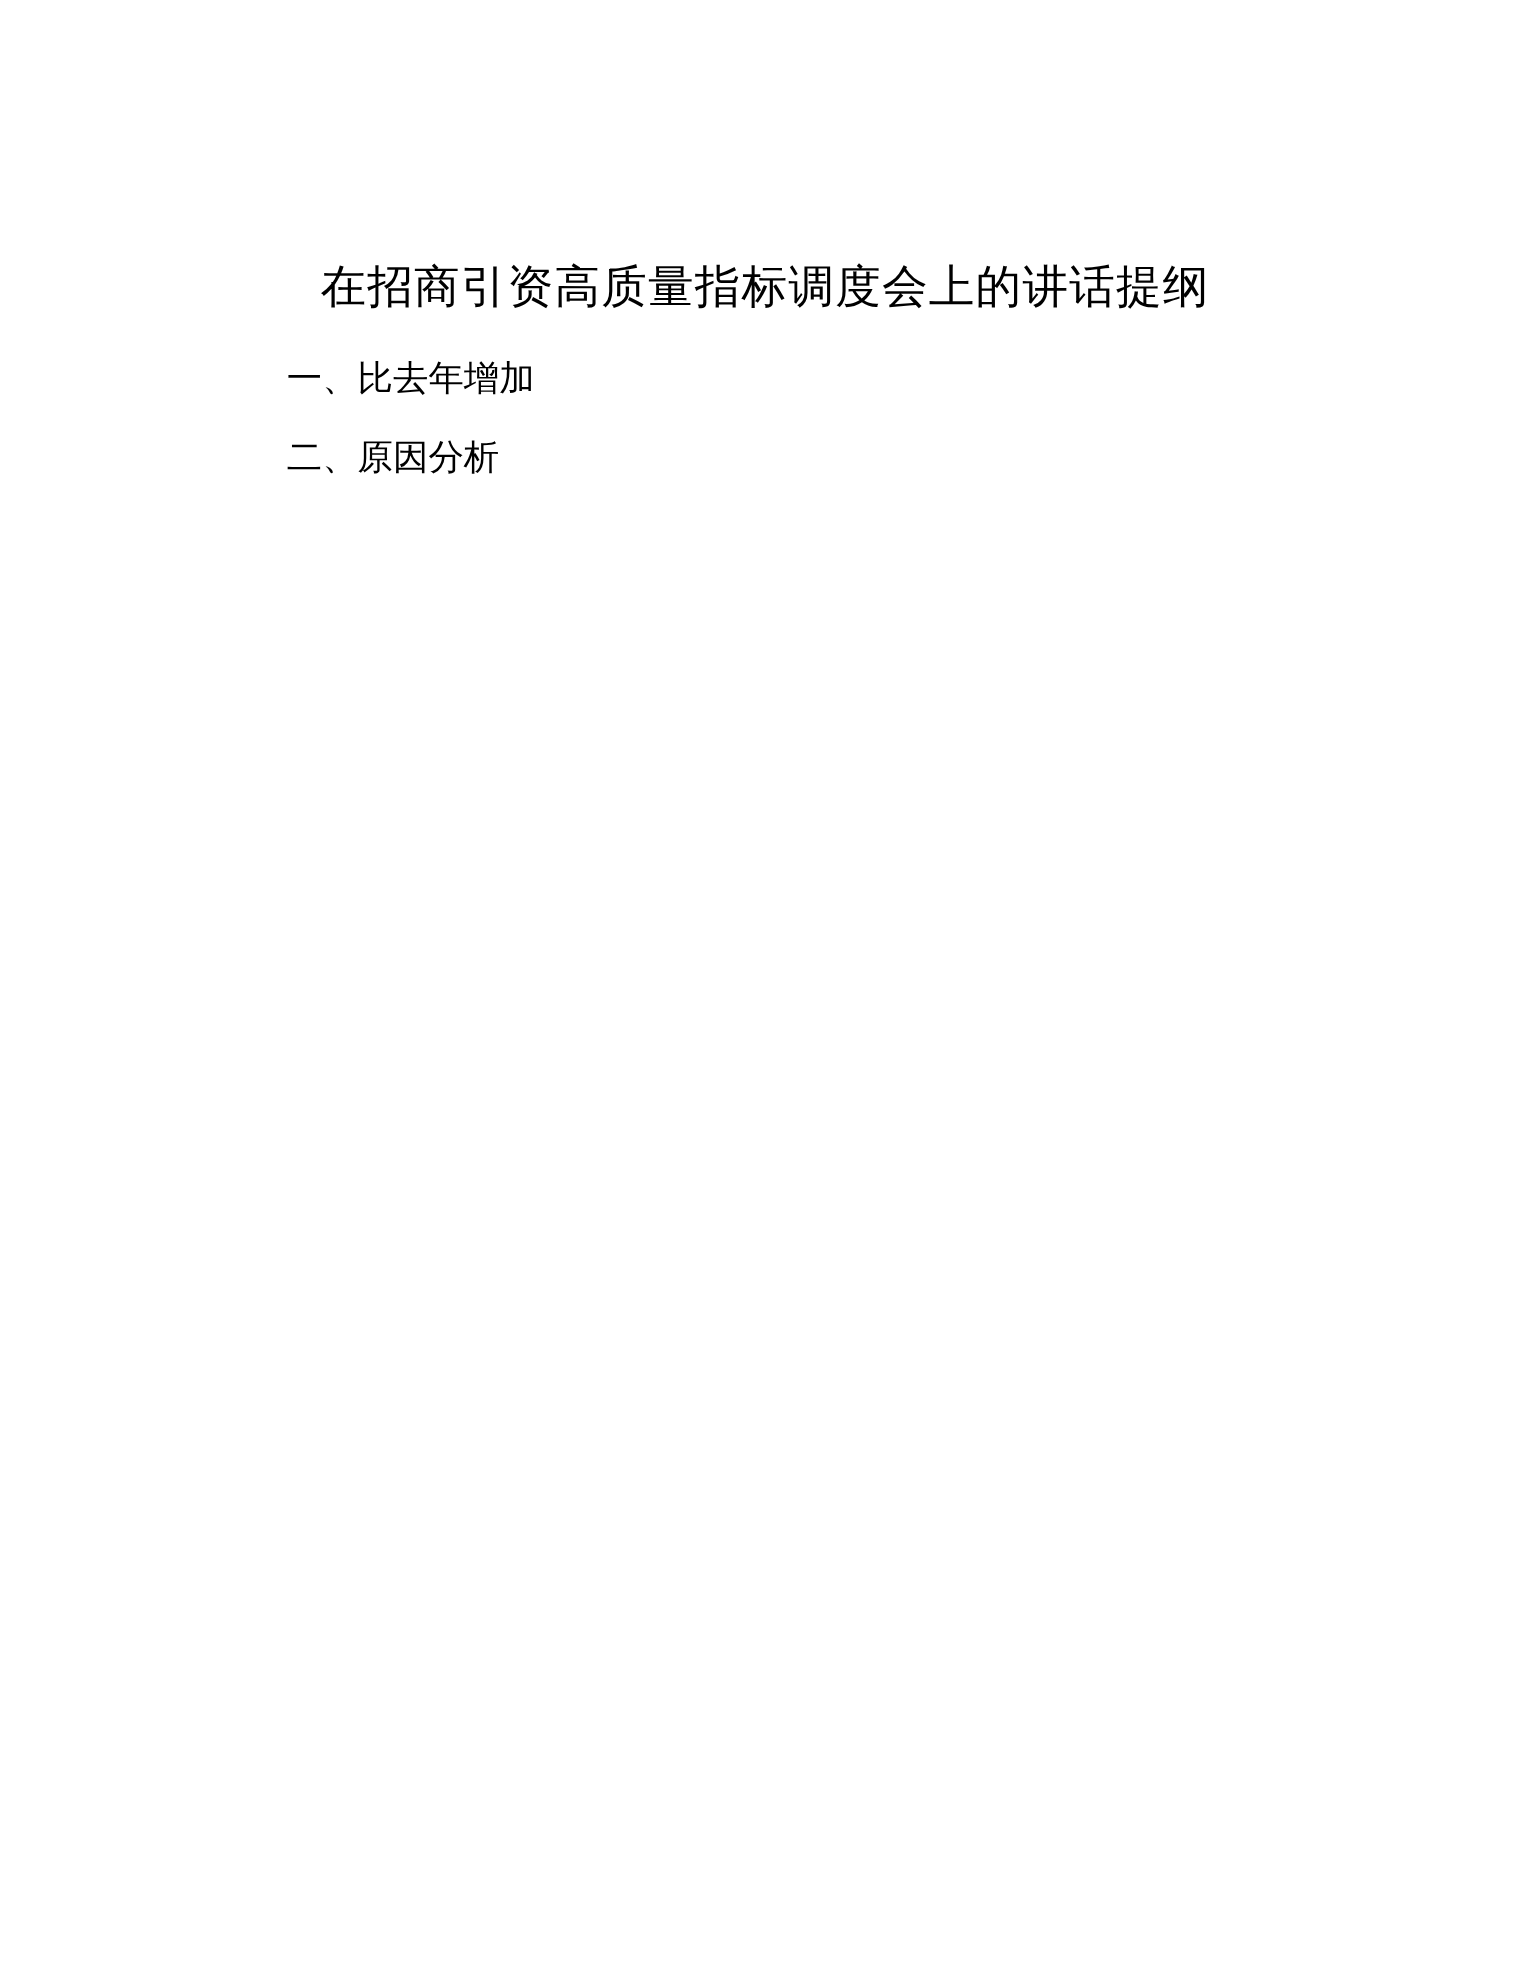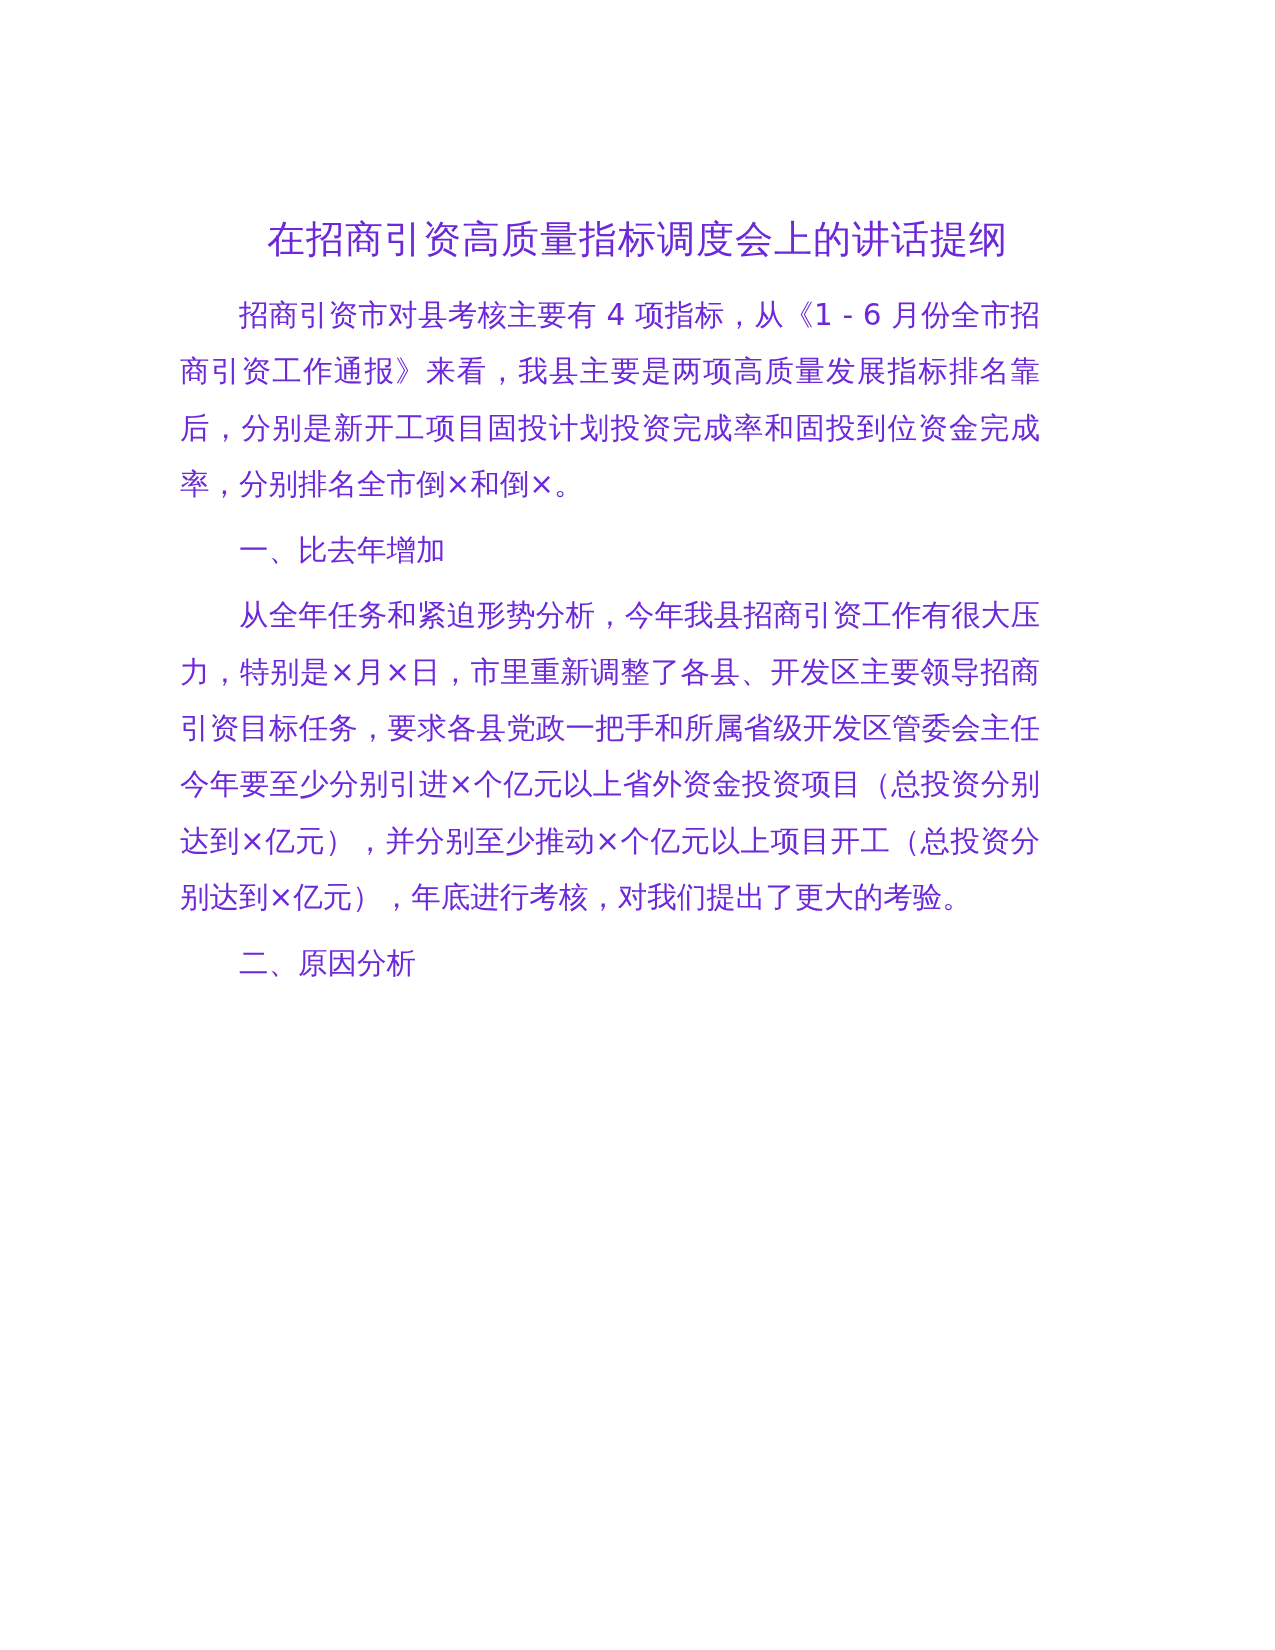--- a/index.html
+++ b/index.html
@@ -1,36 +1,34 @@
 <!DOCTYPE html>
 <html><head>
   <meta charset="utf-8">
   <style>
     html, body { margin: 0; padding: 0; background: #ffffff; }
     body { width: 1275px; height: 1650px; position: relative; overflow: hidden; }
     .page {
       position: absolute; left: 0; top: 0; width: 1275px; height: 1650px; background: #ffffff;
-      font-family: "DejaVu Sans", "Liberation Sans", sans-serif; color: #6d28d9;
+      font-family: "DejaVu Sans", "Liberation Sans", sans-serif; color: #000000;
     }
     .title {
       position: absolute; left: 180px; width: 915px; top: 214px;
       text-align: center; font-size: 38px; line-height: 50px; letter-spacing: 1px; white-space: nowrap;
     }
     .body {
       position: absolute; left: 180px; width: 860px; top: 287px;
       font-size: 29.5px; line-height: 56.3px; text-align: justify;
     }
     .para { margin: 0; text-indent: 2em; }
     .para + .para { margin-top: 9.5px; }
     .heading { margin: 0; text-indent: 2em; }
   </style>
 </head>
 <body>
 
 <div class="page">
   <div class="title">在招商引资高质量指标调度会上的讲话提纲</div>
   <div class="body">
-    <p class="para">招商引资市对县考核主要有 4 项指标，从《1 - 6 月份全市招商引资工作通报》来看，我县主要是两项高质量发展指标排名靠后，分别是新开工项目固投计划投资完成率和固投到位资金完成率，分别排名全市倒×和倒×。</p>
     <p class="para heading">一、比去年增加</p>
-    <p class="para">从全年任务和紧迫形势分析，今年我县招商引资工作有很大压力，特别是×月×日，市里重新调整了各县、开发区主要领导招商引资目标任务，要求各县党政一把手和所属省级开发区管委会主任今年要至少分别引进×个亿元以上省外资金投资项目（总投资分别达到×亿元），并分别至少推动×个亿元以上项目开工（总投资分别达到×亿元），年底进行考核，对我们提出了更大的考验。</p>
     <p class="para heading">二、原因分析</p>
   </div>
 </div>
 
 </body></html>

